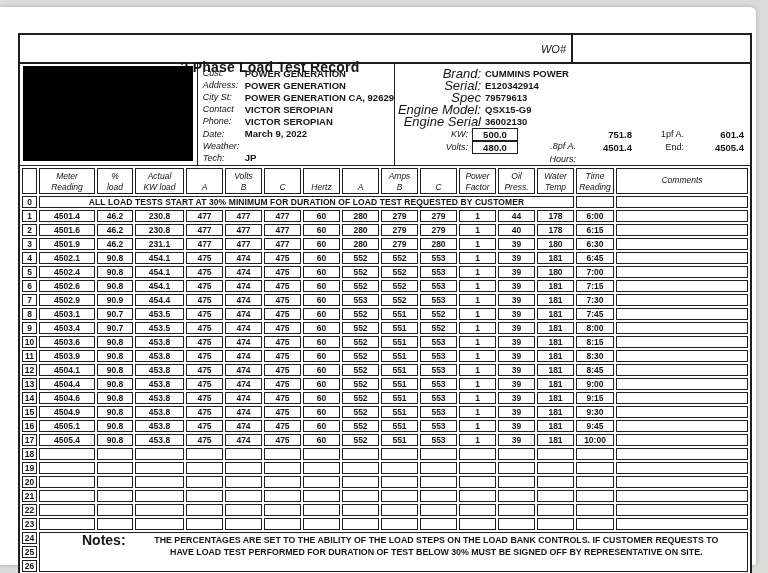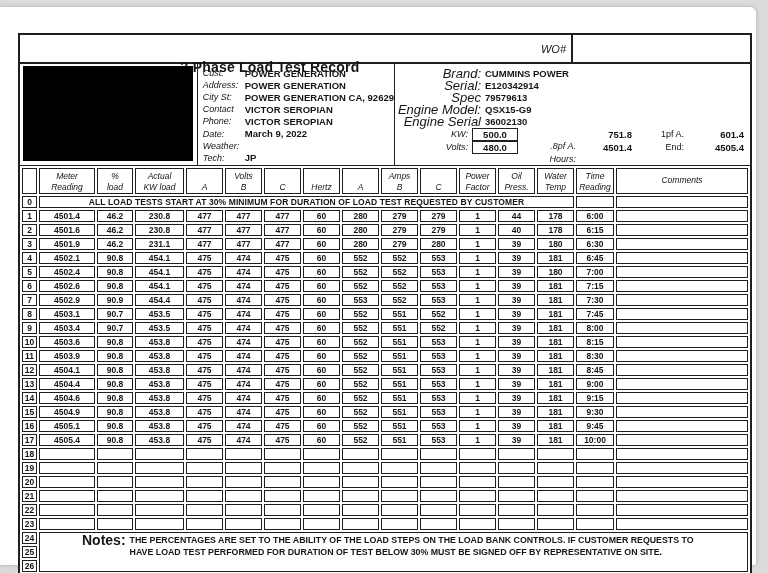--- a/index.html
+++ b/index.html
@@ -51,21 +51,21 @@
   table.load th, table.load td { border:1.5px solid #1f1f1f; padding:0; overflow:hidden; box-sizing:border-box; }
   table.load th { font-style:italic; font-weight:normal; font-size:8.5px; line-height:10.5px; height:26px; vertical-align:bottom; padding-bottom:1px; text-align:center; }
   table.load th.single { vertical-align:middle; }
   table.load td { height:11.5px; font-size:8.5px; font-weight:bold; text-align:center; line-height:10px; white-space:nowrap; }
   td.num  { font-weight:normal; font-size:8px; }
   td.time { text-align:right; padding-right:2px; }
   td.banner { font-size:9px; letter-spacing:.1px; }
   td.notes-cell { text-align:left; vertical-align:top; }
   .notes-inner { display:flex; padding-top:2px; }
   .notes-label { flex:none; padding-left:42px; font-weight:bold; font-size:14px; line-height:11.5px; }
-  .notes-text { flex:1; text-align:left; font-weight:bold; font-size:8.8px; line-height:11.5px; padding:0 4px; }
+  .notes-text { flex:1; text-align:center; font-weight:bold; font-size:8.8px; line-height:11.5px; padding:0 4px; }
 </style>
 </head>
 <body>
 
 <div class="paper">
   <div class="form">
 
     <div class="header-row">
       <div class="title-cell">3 Phase Load Test Record</div>
       <div class="wo-label">WO#</div>

